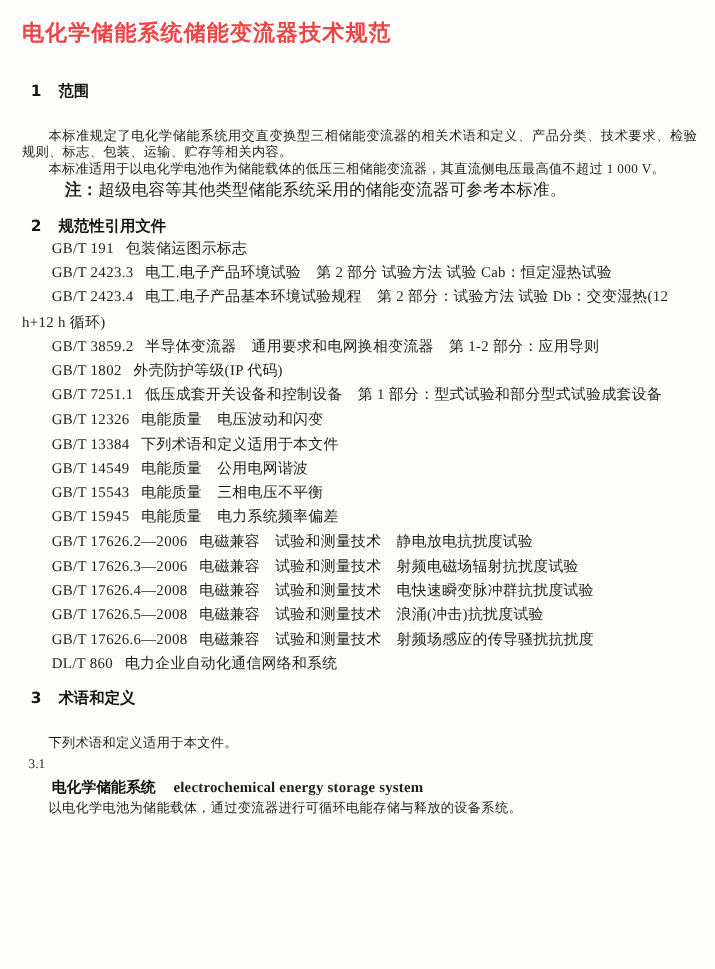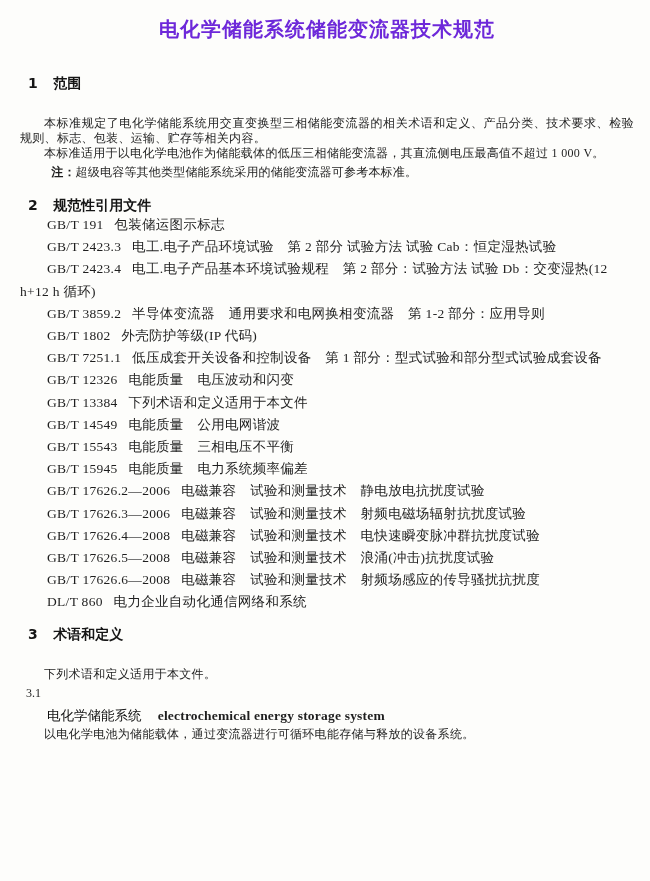--- a/index.html
+++ b/index.html
@@ -13,27 +13,26 @@
   .page{
     box-sizing:border-box;
     width:650px;height:881px;
     background:#fdfdfb;
     padding:8px 16px 0 20px;
     overflow:hidden;
   }
   .doc-title{
     margin:0;
     padding-top:6px;
-    text-align:center;
     font-family:"DejaVu Sans","Liberation Sans",sans-serif;
     font-weight:bold;
     font-size:20px;
     line-height:30px;
     letter-spacing:1px;
-    color:#6d28d9;
+    color:#ef4444;
   }
   .sec{
     margin:0;
     font-family:"DejaVu Sans","Liberation Sans",sans-serif;
     font-weight:bold;
     font-size:14px;
     line-height:17px;
     color:#151515;
     padding-left:8px;
   }
@@ -45,21 +44,21 @@
     margin:0;
     font-size:12px;
     line-height:15px;
     text-indent:2em;
     text-align:justify;
     letter-spacing:0.3px;
   }
   .p-first{margin-top:24px;}
   .note{
     margin:1px 0 0 0;
-    font-size:12px;
+    font-size:15px;
     line-height:20px;
     padding-left:2.6em;
     letter-spacing:0.2px;
   }
   .note .note-label{
     font-family:"DejaVu Sans","Liberation Sans",sans-serif;
     font-weight:bold;
   }
   .ref{
     margin:0;
@@ -76,21 +75,21 @@
     padding-left:6px;
   }
   .term{
     margin:0;
     text-indent:2em;
     font-size:13.5px;
     line-height:22.4px;
   }
   .term .term-zh{
     font-family:"DejaVu Sans","Liberation Sans",sans-serif;
-    font-weight:normal;
+    font-weight:bold;
     font-size:13.5px;
     color:#111;
   }
   .term .term-en{
     font-weight:bold;
     margin-left:1.2em;
     letter-spacing:0.2px;
   }
 </style>
 </head>

